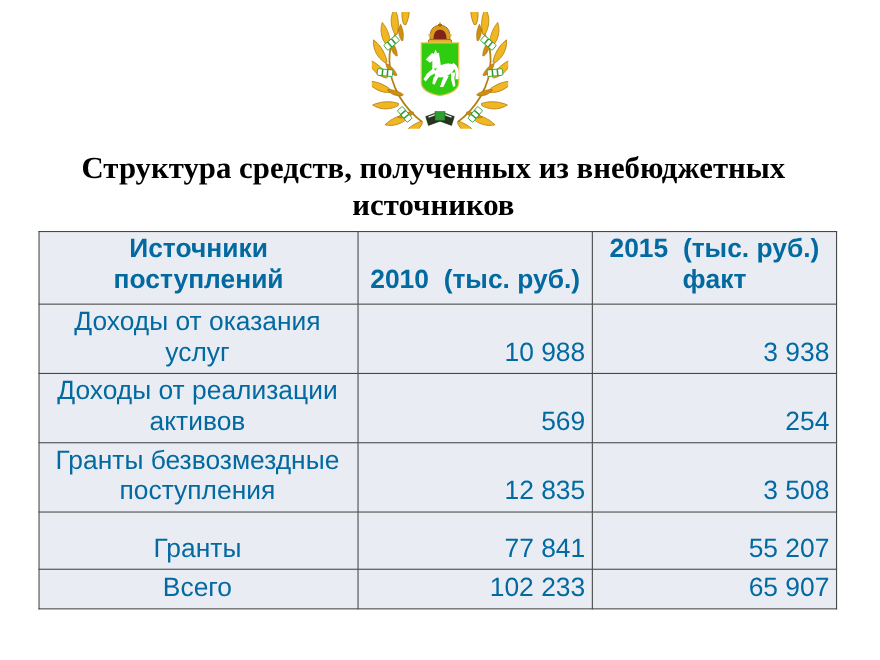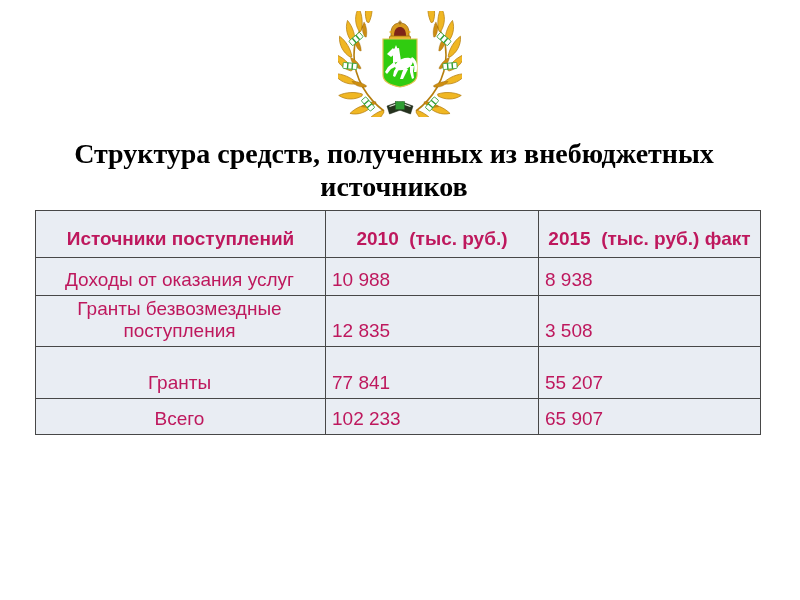--- a/index.html
+++ b/index.html
@@ -18,29 +18,29 @@
     font-size:28px; line-height:1.17; text-align:center; color:#000000;
   }
 
   table.datatable {
     position:absolute; left:35px; top:210px; width:725px;
     border-collapse:collapse; table-layout:fixed;
     border:1.5px solid #474747;
   }
   .datatable th, .datatable td {
     background:#e9edf3; border:1.5px solid #474747;
-    vertical-align:bottom; color:#be185d;
-    font-family:"Liberation Sans", sans-serif; font-size:19px;
+    vertical-align:bottom; color:#0369a1;
+    font-family:"Liberation Sans", sans-serif; font-size:24px;
     padding:2px 6px 4px 6px; overflow:hidden;
   }
   .datatable th {
     font-weight:bold; text-align:center; white-space:pre-wrap; padding-bottom:7px;
   }
   .datatable td.lbl { text-align:center; white-space:pre-line; padding-left:4px; }
-  .datatable td.num { text-align:left; }
+  .datatable td.num { text-align:right; }
   .datatable tr.total td { font-weight:normal;margin-left:38px; }
   .datatable thead tr { height:47px; }
   .datatable tr.r1 { height:38px; }
   .datatable tr.r2 { height:47px; }
   .datatable tr.r3 { height:48px; }
   .datatable tr.r4 { height:52px; }
   .datatable tr.r5 { height:36px; }
 </style>
 </head>
 <body>
@@ -129,21 +129,27 @@
       <tr>
         <th>Источники поступлений</th>
         <th>2010  (тыс. руб.)</th>
         <th>2015  (тыс. руб.) факт</th>
       </tr>
     </thead>
     <tbody>
       <tr class="r1">
         <td class="lbl">Доходы от оказания услуг</td>
         <td class="num">10 988</td>
-        <td class="num">8 938</td>
+        <td class="num">3 938</td>
+      </tr>
+      <tr class="r2">
+        <td class="lbl">Доходы от реализации
+активов</td>
+        <td class="num">569</td>
+        <td class="num">254</td>
       </tr>
       <tr class="r3">
         <td class="lbl">Гранты безвозмездные
 поступления</td>
         <td class="num">12 835</td>
         <td class="num">3 508</td>
       </tr>
       <tr class="r4">
         <td class="lbl">Гранты</td>
         <td class="num">77 841</td>

